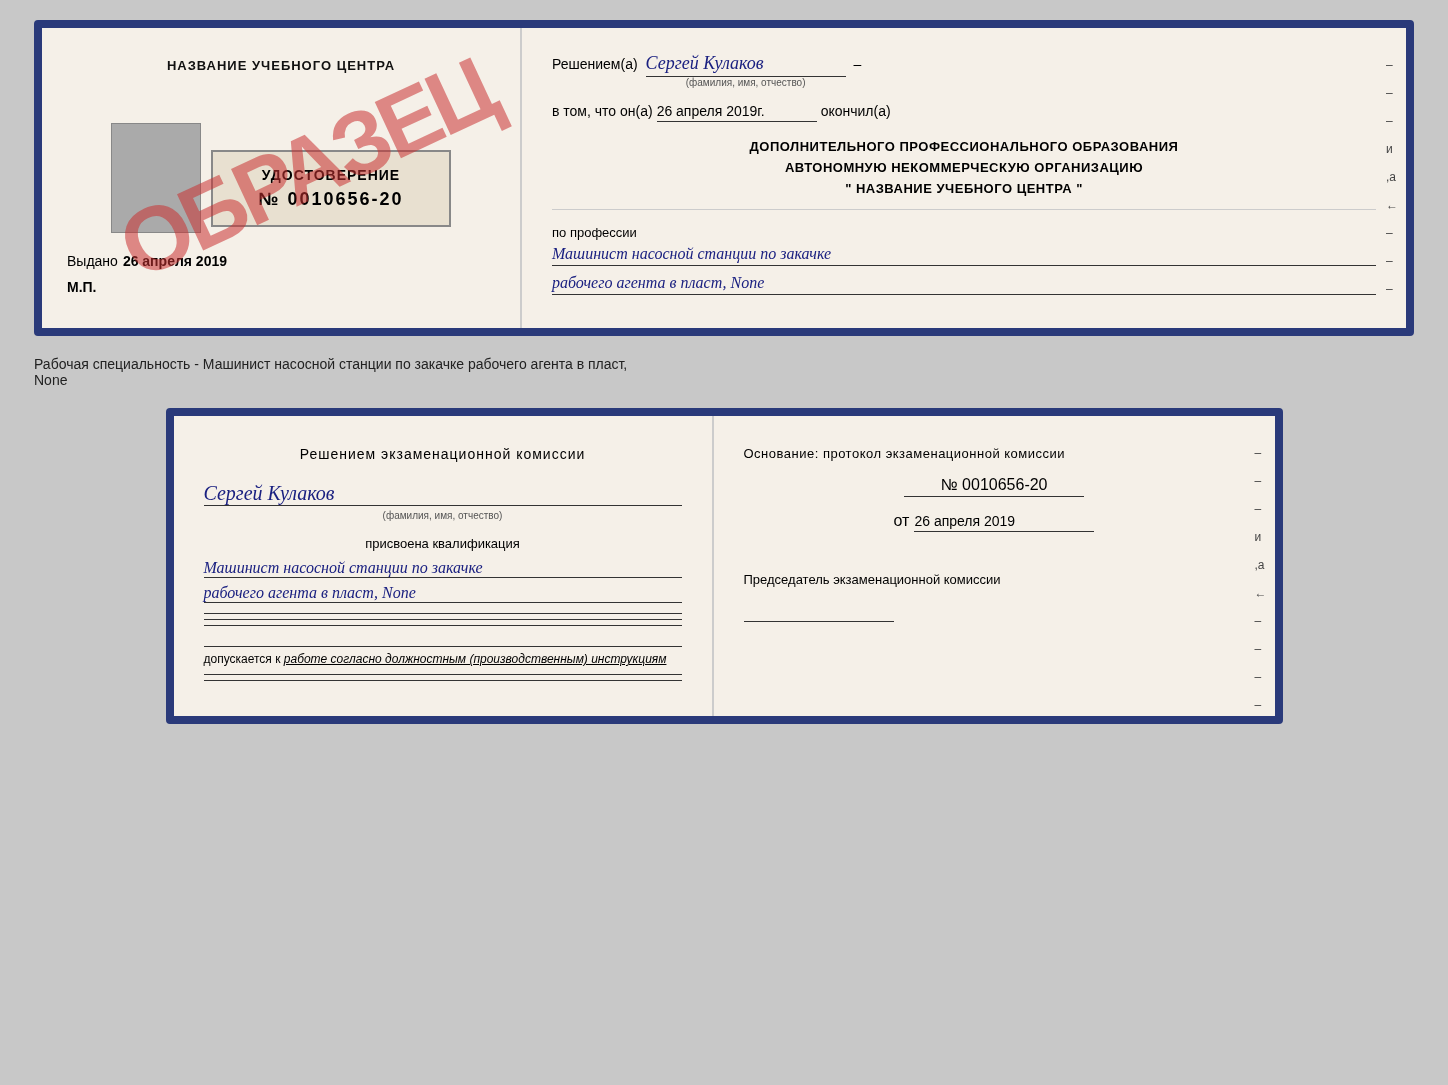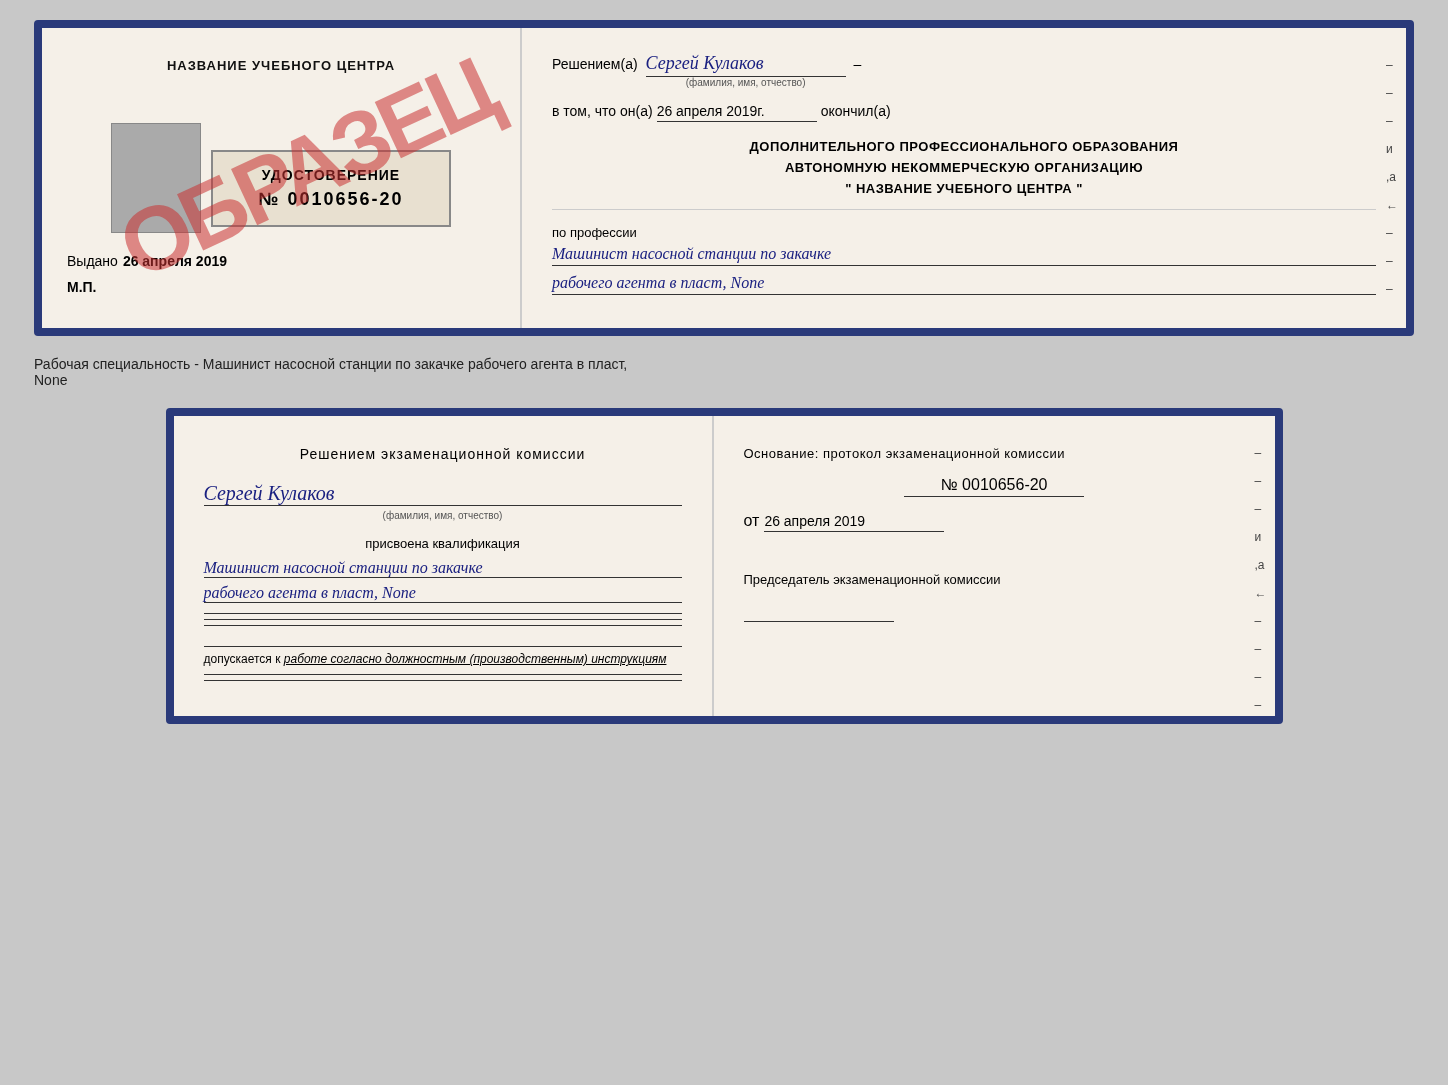--- a/index.html
+++ b/index.html
@@ -445,21 +445,21 @@
     <span class="blank-line"></span>
   </div>
 
   <div class="card2-right">
     <div class="osnov-title">Основание: протокол экзаменационной комиссии</div>
 
     <div style="text-align:center; margin-bottom: 10px;">
       <span class="protokol-number">№ 0010656-20</span>
     </div>
 
-    <div style="margin-bottom: 20px; display:flex; align-items:baseline; gap:5px;">
+    <div style="margin-bottom: 20px; display:flex; align-items:baseline; gap:5px;justify-content:center;">
       <span>от</span>
       <span class="ot-date">26 апреля 2019</span>
     </div>
 
     <div class="predsedatel-label">
       <span>Председатель экзаменационной комиссии</span>
       <br><br>
       <span class="sign-line"></span>
     </div>
 

